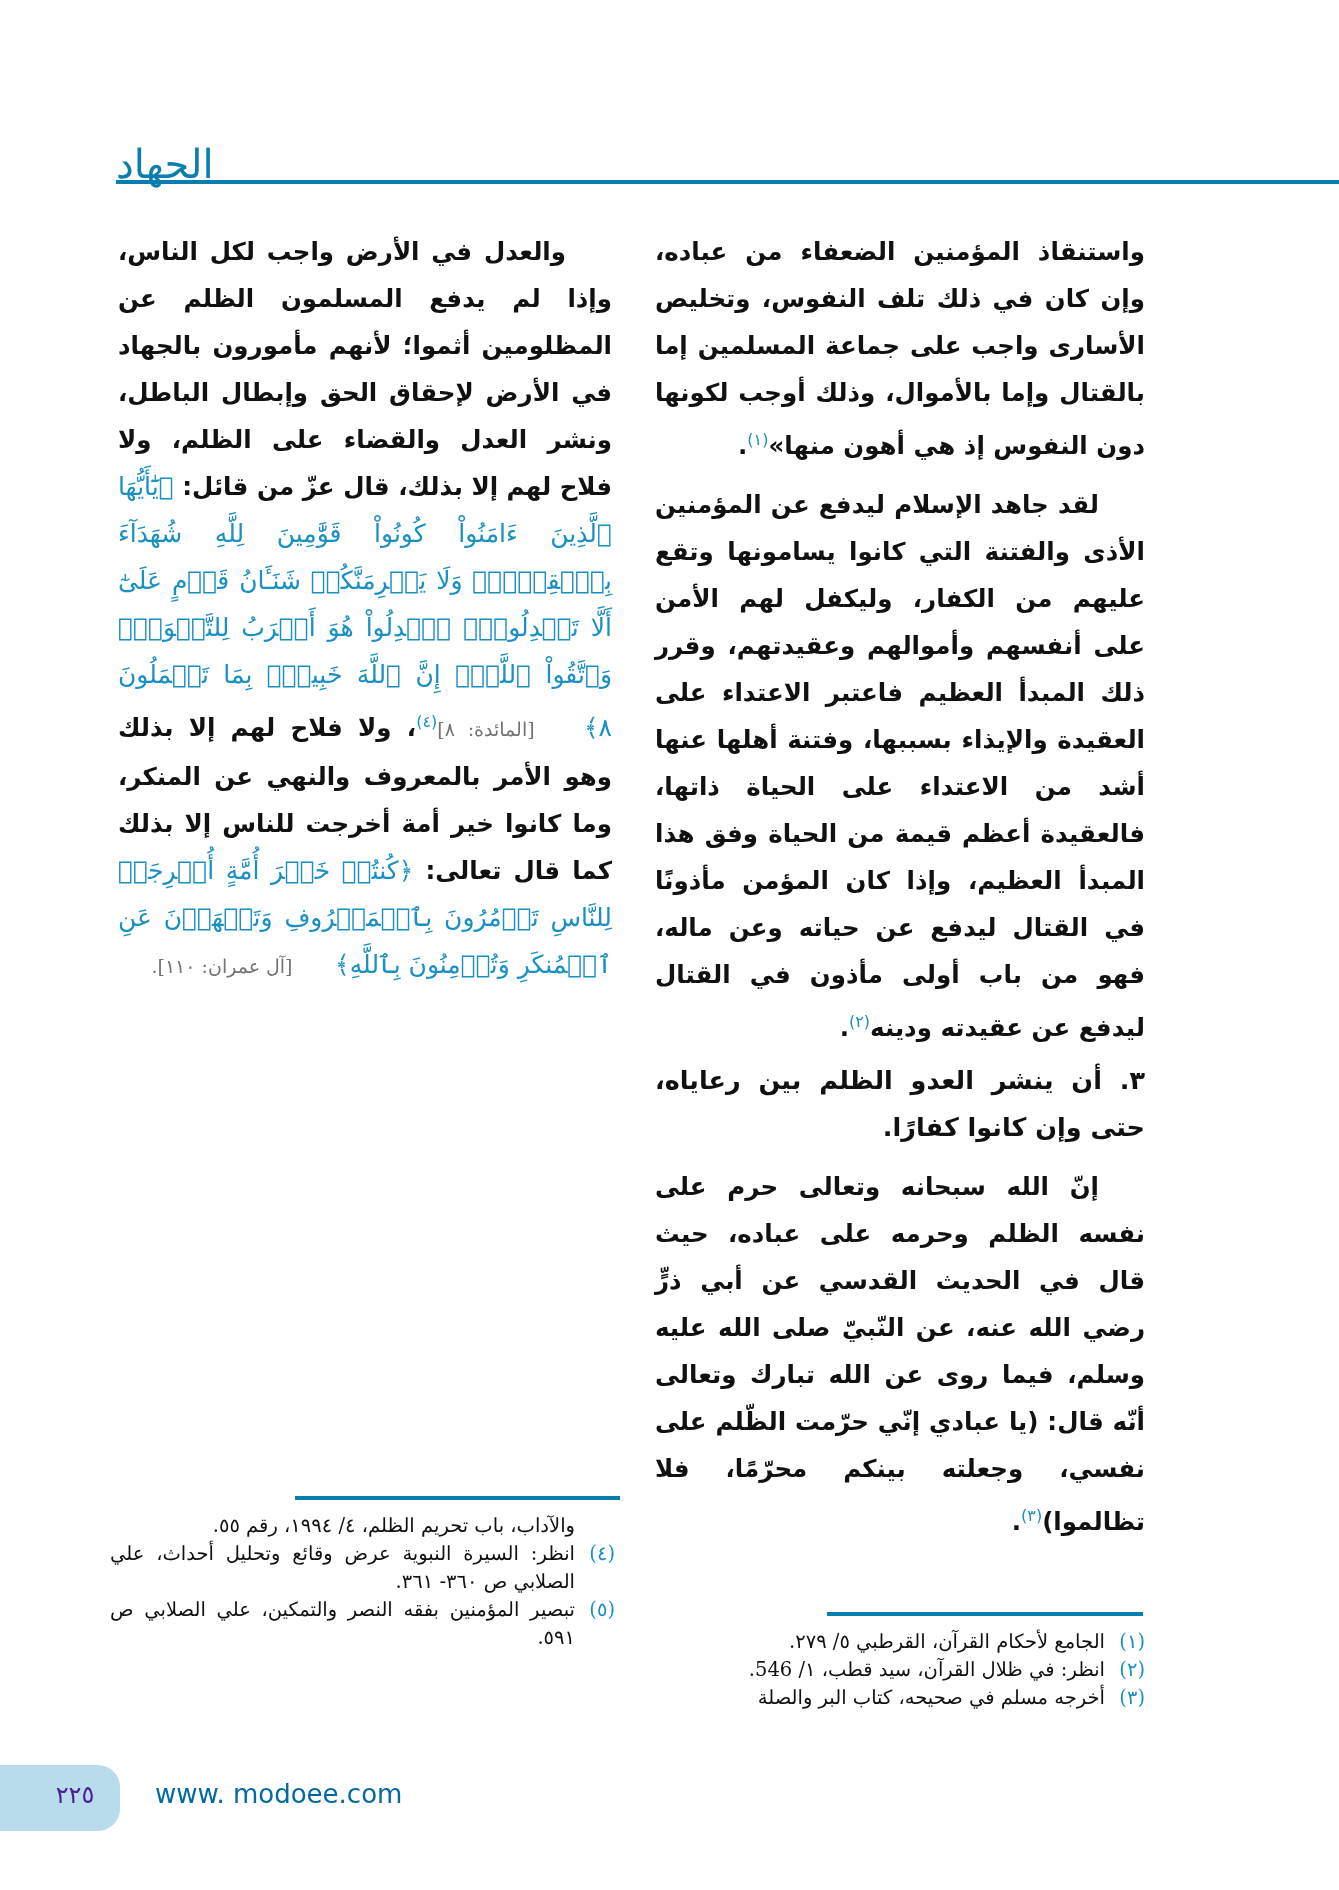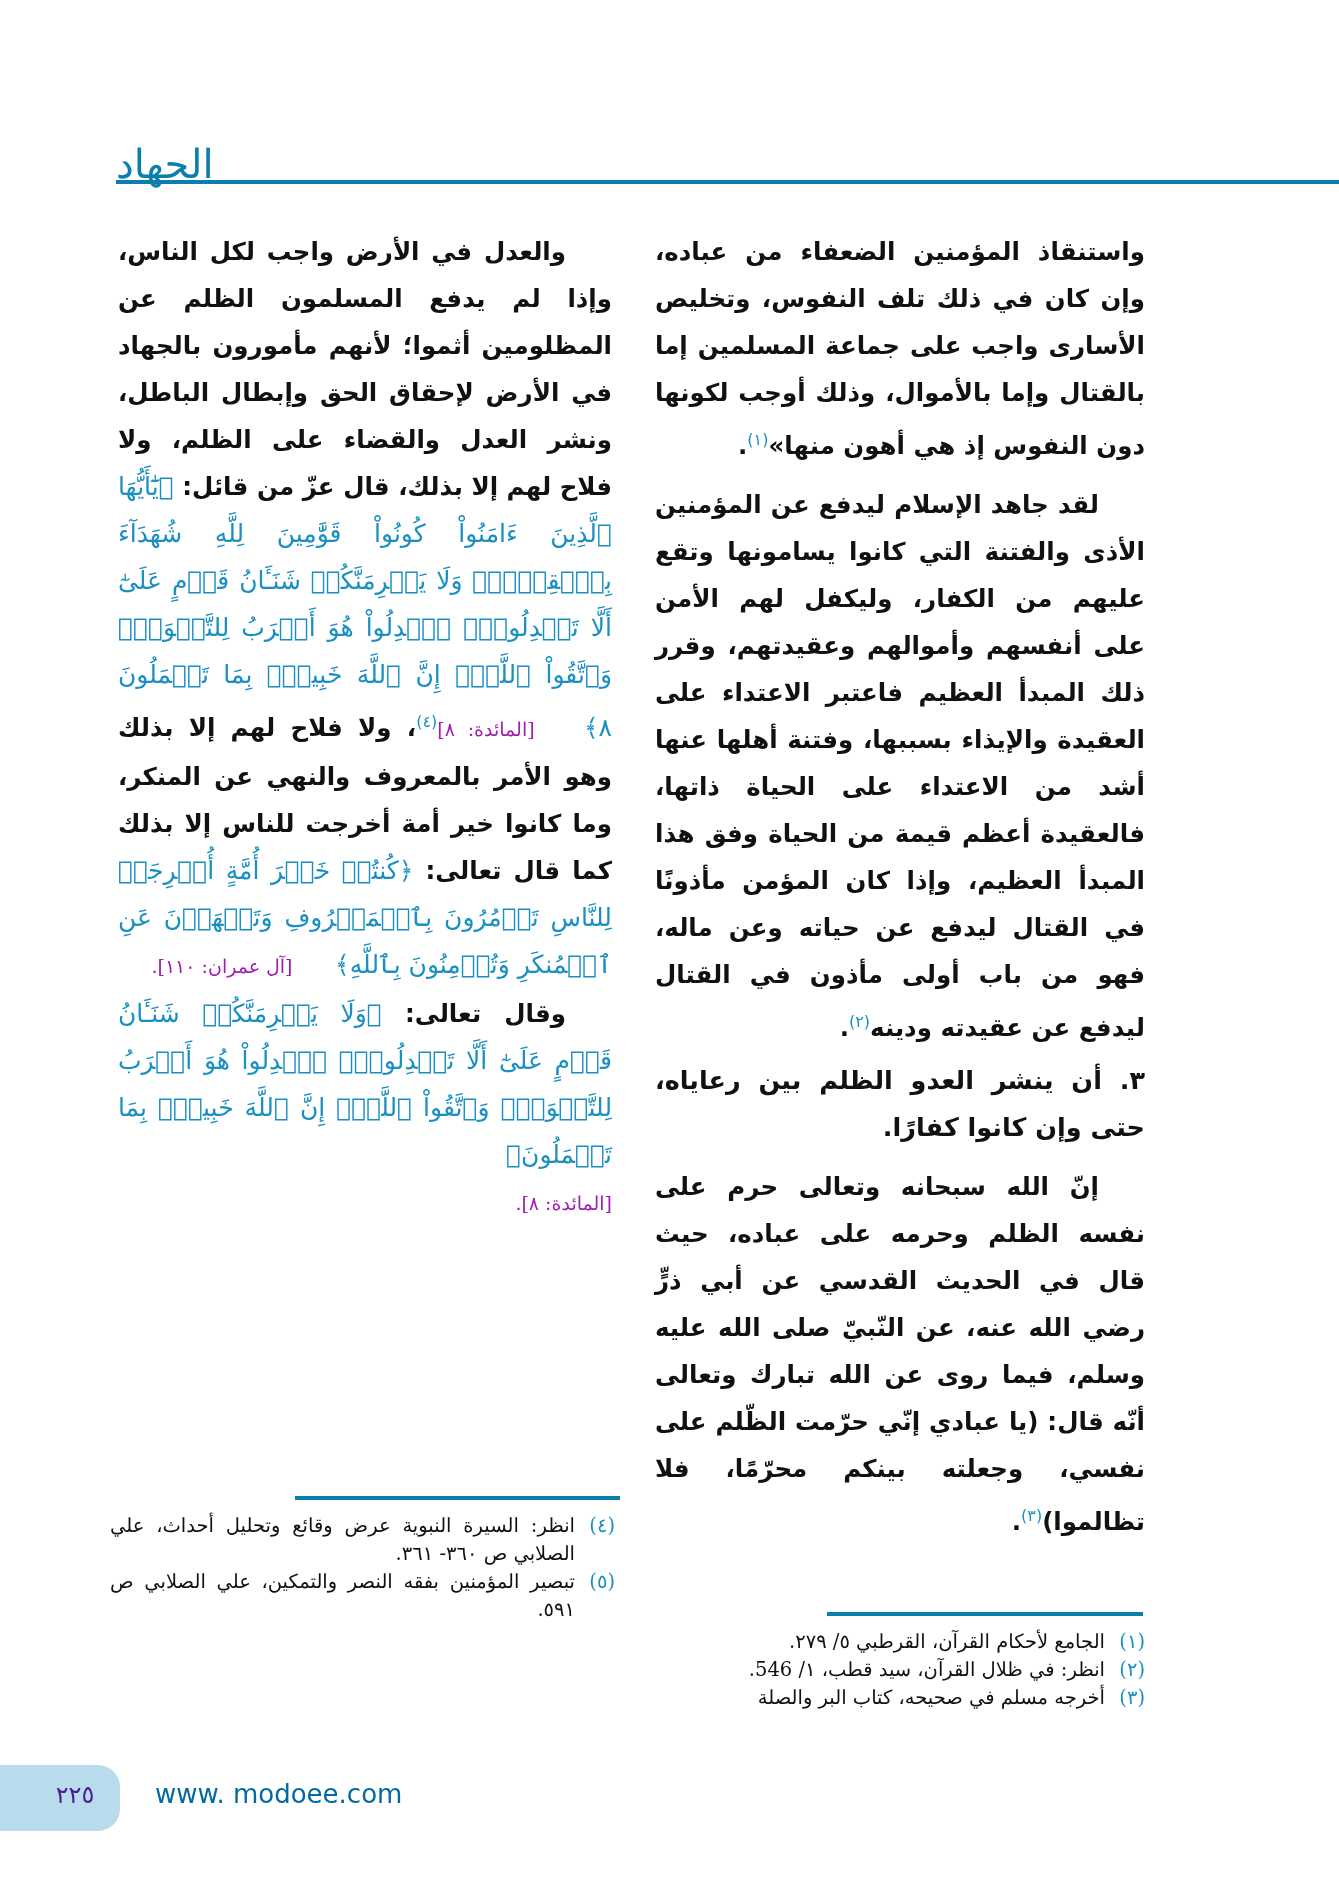--- a/index.html
+++ b/index.html
@@ -11,21 +11,21 @@
 
   .col { position:absolute; direction:rtl; text-align:justify; text-align-last:right; }
   .col-right { left:655px; width:490px; top:228px; }
   .col-left  { left:118px; width:494px; top:228px; }
 
   .p { font-family:"DejaVu Sans", sans-serif; font-weight:bold; font-size:24.5px;
        line-height:47px; margin:0; }
   .p.indent { text-indent:46px; }
   .p.gap { margin-top:12px; }
   .quran { font-family:"DejaVu Serif", serif; color:#1a8fc2; font-weight:normal; font-size:25px;margin-left:34px; }
-  .ref { font-family:"DejaVu Serif", serif; font-weight:normal; font-size:19px; color:#a21caf; }
+  .ref { font-family:"DejaVu Serif", serif; font-weight:normal; font-size:19px; color:#737373; }
   sup.fn { color:#1a8fc2; font-weight:normal; font-size:16px; font-family:"DejaVu Sans", sans-serif; }
   .heading { font-weight:bold; font-size:25.5px; line-height:47px; margin:6px 0 0 0; }
 
   .fn-rule { position:absolute; height:4px; background:#0a7fae; }
   .fn-rule.right { left:827px; top:1612px; width:316px; }
   .fn-rule.left  { left:295px; top:1496px; width:325px; }
 
   .footnotes { position:absolute; direction:rtl; font-family:"DejaVu Serif", serif;
        font-size:19.5px; line-height:28px; color:#111; }
   .footnotes.right { left:640px; width:505px; top:1628px; }
@@ -50,21 +50,20 @@
 
 <div class="col col-right">
   <p class="p"><span>واستنقاذ المؤمنين الضعفاء من عباده، وإن كان في ذلك تلف النفوس، وتخليص الأسارى واجب على جماعة المسلمين إما بالقتال وإما بالأموال، وذلك أوجب لكونها دون النفوس إذ هي أهون منها»</span><sup class="fn">(١)</sup><span>.</span></p>
   <p class="p indent gap"><span>لقد جاهد الإسلام ليدفع عن المؤمنين الأذى والفتنة التي كانوا يسامونها وتقع عليهم من الكفار، وليكفل لهم الأمن على أنفسهم وأموالهم وعقيدتهم، وقرر ذلك المبدأ العظيم فاعتبر الاعتداء على العقيدة والإيذاء بسببها، وفتنة أهلها عنها أشد من الاعتداء على الحياة ذاتها، فالعقيدة أعظم قيمة من الحياة وفق هذا المبدأ العظيم، وإذا كان المؤمن مأذونًا في القتال ليدفع عن حياته وعن ماله، فهو من باب أولى مأذون في القتال ليدفع عن عقيدته ودينه</span><sup class="fn">(٢)</sup><span>.</span></p>
   <p class="heading indent">٣. أن ينشر العدو الظلم بين رعاياه، حتى وإن كانوا كفارًا.</p>
   <p class="p indent gap"><span>إنّ الله سبحانه وتعالى حرم على نفسه الظلم وحرمه على عباده، حيث قال في الحديث القدسي عن أبي ذرٍّ رضي الله عنه، عن النّبيّ صلى الله عليه وسلم، فيما روى عن الله تبارك وتعالى أنّه قال: (يا عبادي إنّي حرّمت الظّلم على نفسي، وجعلته بينكم محرّمًا، فلا تظالموا)</span><sup class="fn">(٣)</sup><span>.</span></p>
 </div>
 
 <div class="col col-left">
   <p class="p indent"><span>والعدل في الأرض واجب لكل الناس، وإذا لم يدفع المسلمون الظلم عن المظلومين أثموا؛ لأنهم مأمورون بالجهاد في الأرض لإحقاق الحق وإبطال الباطل، ونشر العدل والقضاء على الظلم، ولا فلاح لهم إلا بذلك، قال عزّ من قائل:</span> <span class="quran">﴿يَٰٓأَيُّهَا ٱلَّذِينَ ءَامَنُواْ كُونُواْ قَوَّٰمِينَ لِلَّهِ شُهَدَآءَ بِٱلۡقِسۡطِۖ وَلَا يَجۡرِمَنَّكُمۡ شَنَـَٔانُ قَوۡمٍ عَلَىٰٓ أَلَّا تَعۡدِلُواْۚ ٱعۡدِلُواْ هُوَ أَقۡرَبُ لِلتَّقۡوَىٰۖ وَٱتَّقُواْ ٱللَّهَۚ إِنَّ ٱللَّهَ خَبِيرُۢ بِمَا تَعۡمَلُونَ ٨﴾</span> <span class="ref">[المائدة: ٨]</span><sup class="fn">(٤)</sup><span>، ولا فلاح لهم إلا بذلك وهو الأمر بالمعروف والنهي عن المنكر، وما كانوا خير أمة أخرجت للناس إلا بذلك كما قال تعالى:</span> <span class="quran">﴿كُنتُمۡ خَيۡرَ أُمَّةٍ أُخۡرِجَتۡ لِلنَّاسِ تَأۡمُرُونَ بِٱلۡمَعۡرُوفِ وَتَنۡهَوۡنَ عَنِ ٱلۡمُنكَرِ وَتُؤۡمِنُونَ بِٱللَّهِ﴾</span> <span class="ref">[آل عمران: ١١٠].</span></p>
-  <p class="p indent"><span>وقال تعالى:</span> <span class="quran">﴿وَلَا يَجۡرِمَنَّكُمۡ شَنَـَٔانُ قَوۡمٍ عَلَىٰٓ أَلَّا تَعۡدِلُواْۚ ٱعۡدِلُواْ هُوَ أَقۡرَبُ لِلتَّقۡوَىٰۖ وَٱتَّقُواْ ٱللَّهَۚ إِنَّ ٱللَّهَ خَبِيرُۢ بِمَا تَعۡمَلُونَ﴾</span><br><span class="ref">[المائدة: ٨].</span></p>
 </div>
 
 <div class="fn-rule right"></div>
 <div class="fn-rule left"></div>
 
 <div class="footnotes right">
   <div class="fn-item">
     <span class="fn-num">(١)</span>
     <span class="fn-text">الجامع لأحكام القرآن، القرطبي ٥/ ٢٧٩.</span>
   </div>
@@ -72,20 +71,21 @@
     <span class="fn-num">(٢)</span>
     <span class="fn-text">انظر: في ظلال القرآن، سيد قطب، ١/ 546.</span>
   </div>
   <div class="fn-item">
     <span class="fn-num">(٣)</span>
     <span class="fn-text">أخرجه مسلم في صحيحه، كتاب البر والصلة</span>
   </div>
 </div>
 
 <div class="footnotes left">
+  <div class="fn-cont">والآداب، باب تحريم الظلم، ٤/ ١٩٩٤، رقم ٥٥.</div>
   <div class="fn-item">
     <span class="fn-num">(٤)</span>
     <span class="fn-text">انظر: السيرة النبوية عرض وقائع وتحليل أحداث، علي الصلابي ص ٣٦٠- ٣٦١.</span>
   </div>
   <div class="fn-item">
     <span class="fn-num">(٥)</span>
     <span class="fn-text">تبصير المؤمنين بفقه النصر والتمكين، علي الصلابي ص ٥٩١.</span>
   </div>
 </div>
 

